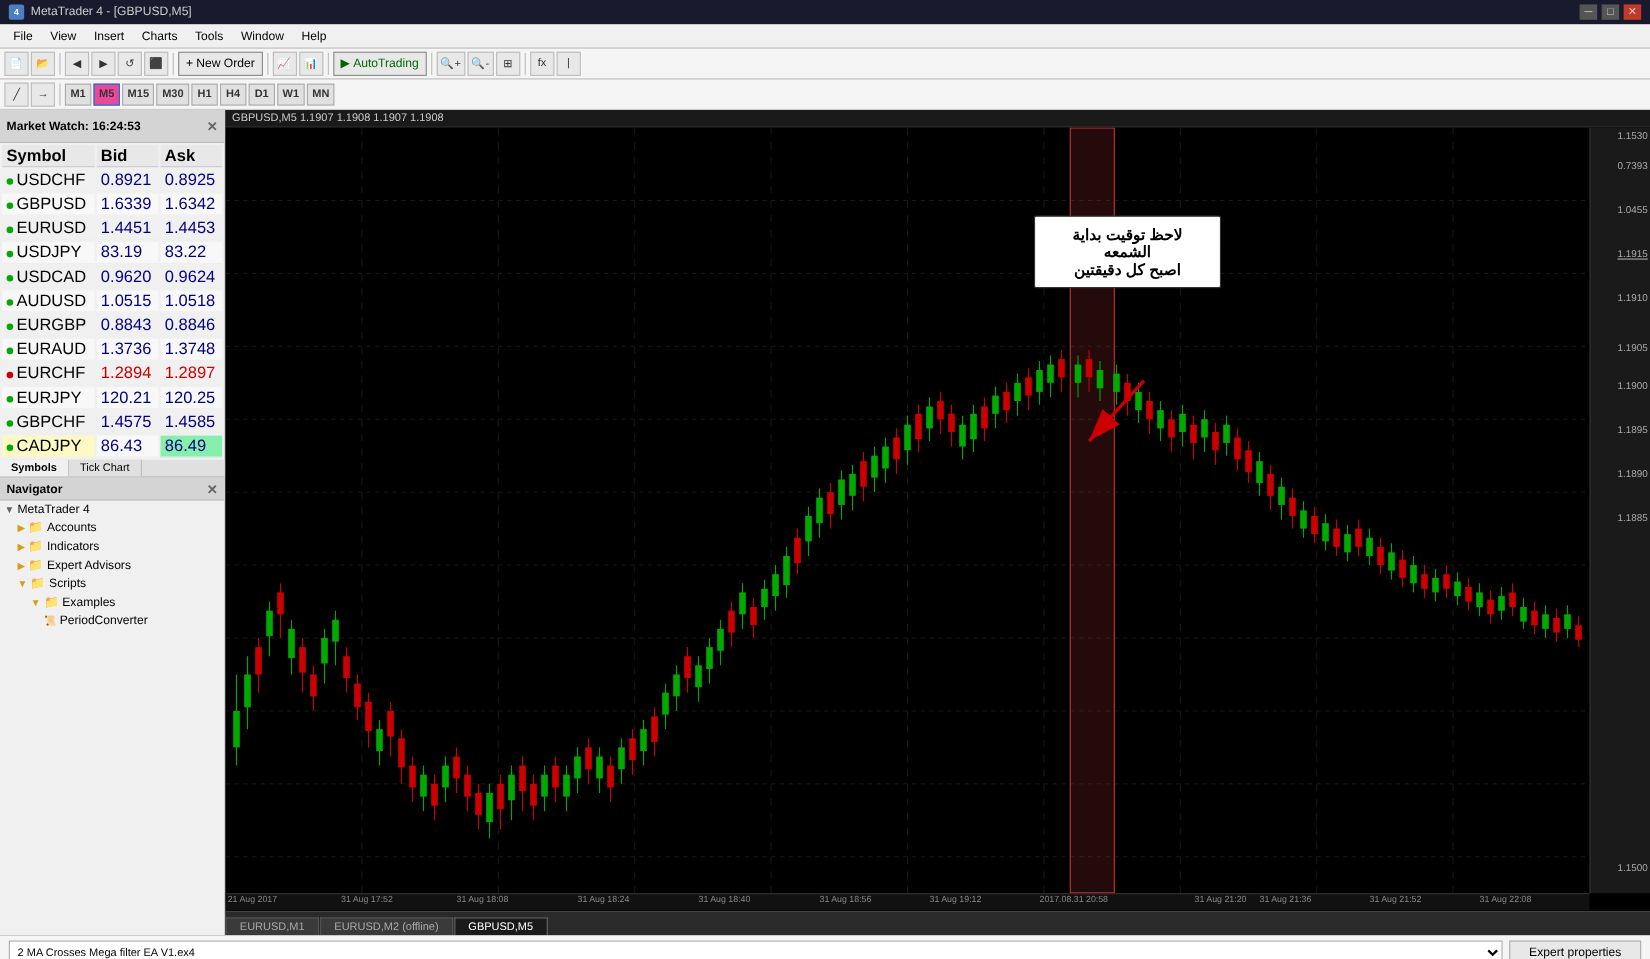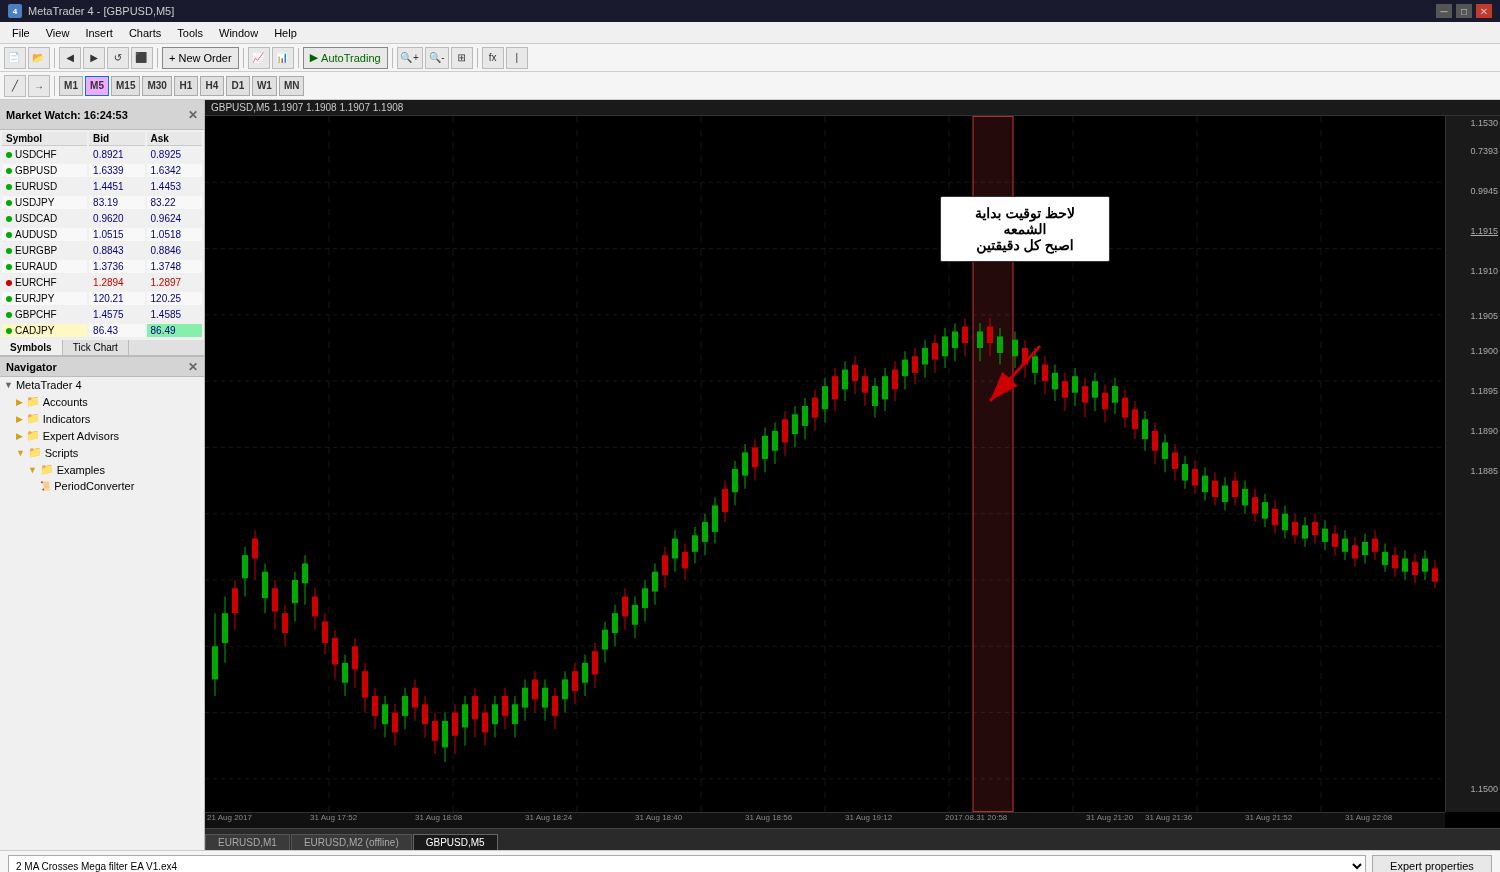--- a/index.html
+++ b/index.html
@@ -20,33 +20,33 @@
     
     .toolbar { height: 28px; background: #f5f5f5; display: flex; align-items: center; padding: 0 4px; border-bottom: 1px solid #ccc; gap: 2px; }
     .toolbar-btn { height: 22px; min-width: 22px; background: #e8e8e8; border: 1px solid #bbb; cursor: pointer; display: flex; align-items: center; justify-content: center; font-size: 10px; padding: 0 3px; color: #333; }
     .toolbar-separator { width: 1px; height: 20px; background: #bbb; margin: 0 2px; }
     .new-order-btn { background: #e8e8e8; border: 1px solid #888; padding: 0 6px; height: 22px; font-size: 11px; cursor: pointer; display: flex; align-items: center; gap: 3px; }
     .autotrading-btn { background: #e8e8e8; border: 1px solid #888; padding: 0 6px; height: 22px; font-size: 11px; cursor: pointer; display: flex; align-items: center; gap: 3px; color: #006600; }
 
     
     .toolbar2 { height: 28px; background: #f5f5f5; display: flex; align-items: center; padding: 0 4px; border-bottom: 1px solid #ccc; gap: 2px; }
     .timeframe-btn { height: 20px; min-width: 24px; background: #e0e0e0; border: 1px solid #aaa; cursor: pointer; font-size: 10px; padding: 0 4px; color: #333; font-weight: bold; }
-    .timeframe-btn.active { background: #f0abfc; border-color: #0078d7; }
+    .timeframe-btn.active { background: #ec4899; border-color: #0078d7; }
 
     
     .main-area { display: flex; height: calc(872px - 22px - 22px - 28px - 28px - 22px); }
 
     
     .left-panel { width: 205px; background: #f0f0f0; border-right: 1px solid #bbb; display: flex; flex-direction: column; flex-shrink: 0; }
 
     
     .market-watch { flex: 0 0 auto; border-bottom: 1px solid #bbb; }
     .panel-header { height: 30px; background: #d4d4d4; display: flex; align-items: center; justify-content: space-between; padding: 0 6px; font-size: 11px; font-weight: bold; border-bottom: 1px solid #bbb; }
     .panel-close { cursor: pointer; font-size: 12px; color: #666; }
-    .market-watch-table { width: 100%; font-size: 10px; }
+    .market-watch-table { width: 100%; font-size: 15px; }
     .market-watch-table th { background: #e8e8e8; padding: 1px 4px; text-align: left; font-weight: bold; border-bottom: 1px solid #ccc; }
     .market-watch-table td { padding: 1px 4px; border-bottom: 1px solid #eee; }
 
     
     .tab-buttons { display: flex; background: #e0e0e0; border-bottom: 1px solid #bbb; }
     .tab-btn { padding: 2px 10px; font-size: 10px; cursor: pointer; border-right: 1px solid #bbb; background: #e0e0e0; }
     .tab-btn.active { background: #f0f0f0; font-weight: bold; }
 
     
     .navigator { flex: 1; overflow-y: auto; }
@@ -562,21 +562,21 @@
         <rect x="1207" y="269" width="6" height="8" fill="#cc0000"></rect>
         <line x1="1220" y1="280" x2="1220" y2="262" stroke="#00aa00" stroke-width="1"></line>
         <rect x="1217" y="267" width="6" height="8" fill="#00aa00"></rect>
         <line x1="1230" y1="285" x2="1230" y2="268" stroke="#cc0000" stroke-width="1"></line>
         <rect x="1227" y="273" width="6" height="8" fill="#cc0000"></rect>
       </svg>
 
       <div style="position:absolute;right:0;top:0;width:55px;background:#1a1a1a;height:calc(100% - 16px);border-left:1px solid #333;">
         <div style="position:absolute;top:2px;right:2px;font-size:9px;color:#aaa;">1.1530</div>
         <div style="position:absolute;top:30px;right:2px;font-size:9px;color:#aaa;">0.7393</div>
-        <div style="position:absolute;top:70px;right:2px;font-size:9px;color:#aaa;">0.9945</div>
+        <div style="position:absolute;top:70px;right:2px;font-size:9px;color:#aaa;">1.0455</div>
         <div style="position:absolute;top:110px;right:2px;font-size:9px;color:#aaa;text-decoration:underline;">1.1915</div>
         <div style="position:absolute;top:150px;right:2px;font-size:9px;color:#aaa;">1.1910</div>
         <div style="position:absolute;top:195px;right:2px;font-size:9px;color:#aaa;">1.1905</div>
         <div style="position:absolute;top:230px;right:2px;font-size:9px;color:#aaa;">1.1900</div>
         <div style="position:absolute;top:270px;right:2px;font-size:9px;color:#aaa;">1.1895</div>
         <div style="position:absolute;top:310px;right:2px;font-size:9px;color:#aaa;">1.1890</div>
         <div style="position:absolute;top:350px;right:2px;font-size:9px;color:#aaa;">1.1885</div>
         <div style="position:absolute;bottom:18px;right:2px;font-size:9px;color:#aaa;">1.1500</div>
       </div>
 

